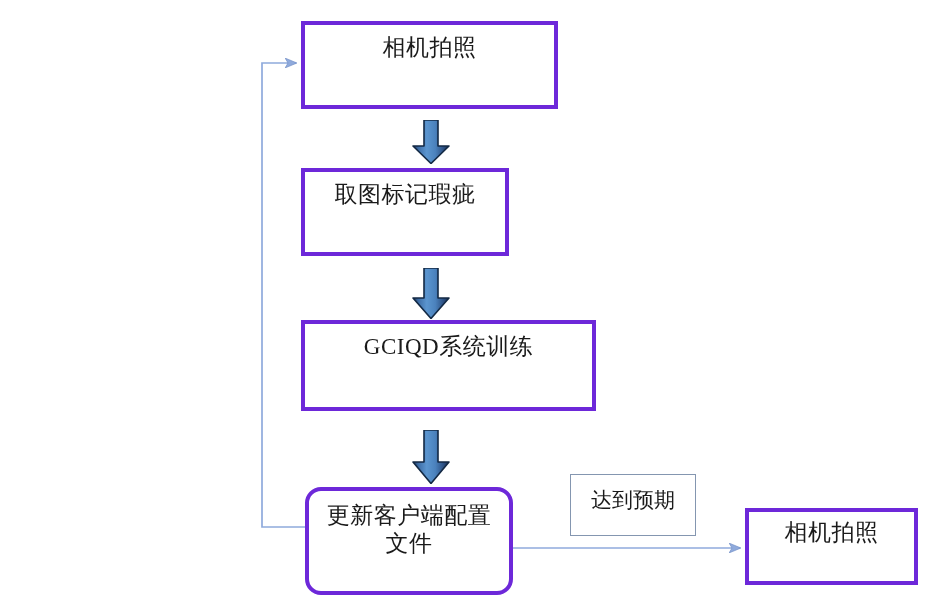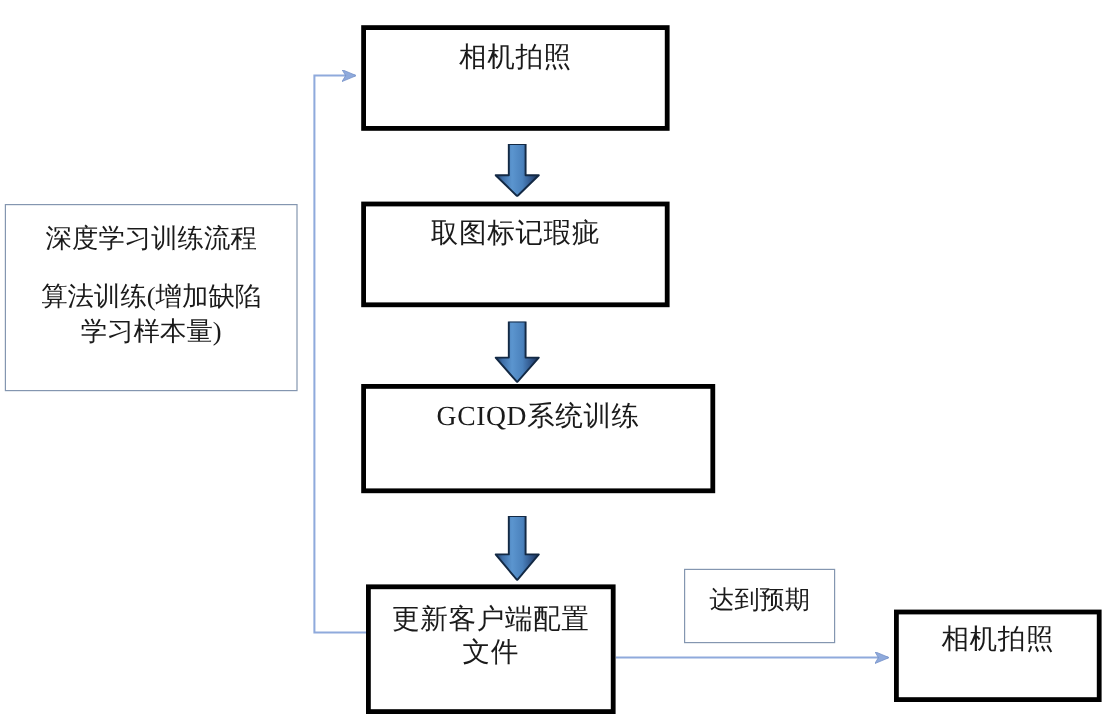--- a/index.html
+++ b/index.html
@@ -25,21 +25,21 @@
   .node {
     position: absolute;
     box-sizing: border-box;
     background: #ffffff;
     display: flex;
     justify-content: center;
   }
 
   
   .proc-box {
-    border: 4px solid #000000;
+    border: 4px solid #6d28d9;
     align-items: flex-start;
   }
   .proc-box .label {
     margin-top: 9px;
     text-align: center;
     line-height: 1.22;
     color: #1a1a1a;
     font-size: 23px;
     letter-spacing: 0.5px;
     white-space: pre-line;
@@ -84,23 +84,23 @@
   #legend-box .legend-sub {
     margin-top: 18px;
     font-size: 22px;
     color: #1a1a1a;
     line-height: 1.34;
     white-space: pre-line;
   }
 
   
   #box-camera      { left: 301px; top: 21px;  width: 257px; height: 88px; }
-  #box-mark        { left: 301px; top: 168px; width: 257px; height: 88px; }
+  #box-mark        { left: 301px; top: 168px; width: 208px; height: 88px; }
   #box-train       { left: 301px; top: 320px; width: 295px; height: 91px; }
-  #box-update      { left: 305px; top: 487px; width: 208px; height: 108px; }
+  #box-update      { left: 305px; top: 487px; width: 208px; height: 108px; border-radius: 16px; }
   #box-done        { left: 745px; top: 508px; width: 173px; height: 77px; }
 
   #box-done .label { margin-top: 7px; }
 
   
   #box-expect {
     left: 570px;
     top: 474px;
     width: 126px;
     height: 62px;
@@ -145,27 +145,20 @@
 
     <g>
       <path d="M305,527 L262,527 L262,63 L296,63" fill="none" stroke="#8faadc" stroke-width="1.7" marker-end="url(#thinhead)"></path>
     </g>
 
     <g>
       <path d="M513,548 L740,548" fill="none" stroke="#8faadc" stroke-width="1.7" marker-end="url(#thinhead)"></path>
     </g>
   </svg>
 
-  <div class="node note-box" id="legend-box">
-    <div class="legend-inner">
-      <div class="legend-title">深度学习训练流程</div>
-      <div class="legend-sub">算法训练(增加缺陷
-学习样本量)</div>
-    </div>
-  </div>
 
   <div class="node proc-box" id="box-camera">
     <div class="label">相机拍照</div>
   </div>
 
   <div class="block-arrow" id="arrow-1">
     <svg viewBox="0 0 38 44" preserveAspectRatio="none" xmlns="http://www.w3.org/2000/svg">
       <defs>
         <linearGradient id="ag1" x1="0" y1="0" x2="1" y2="0">
           <stop offset="0%" stop-color="#20385f"></stop>

